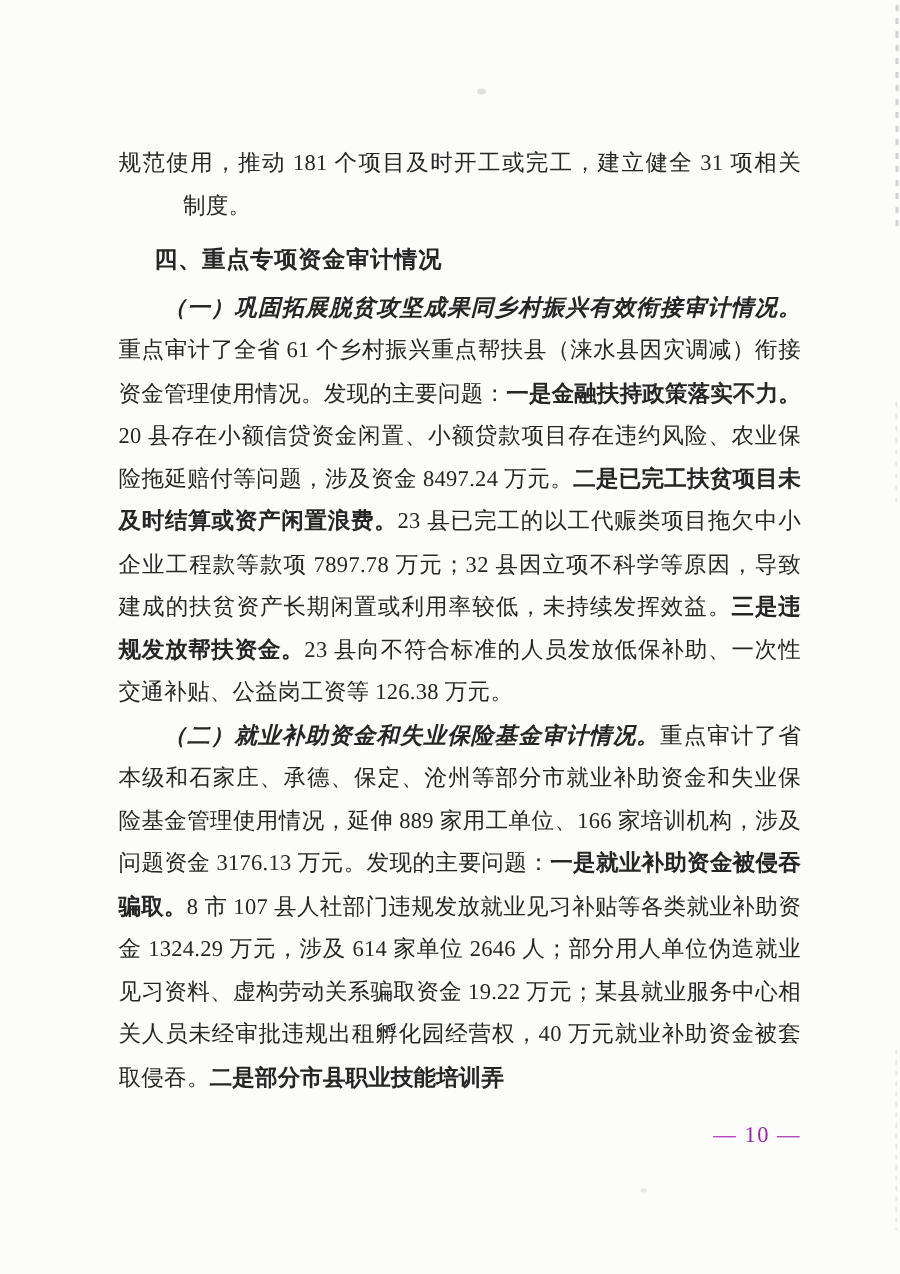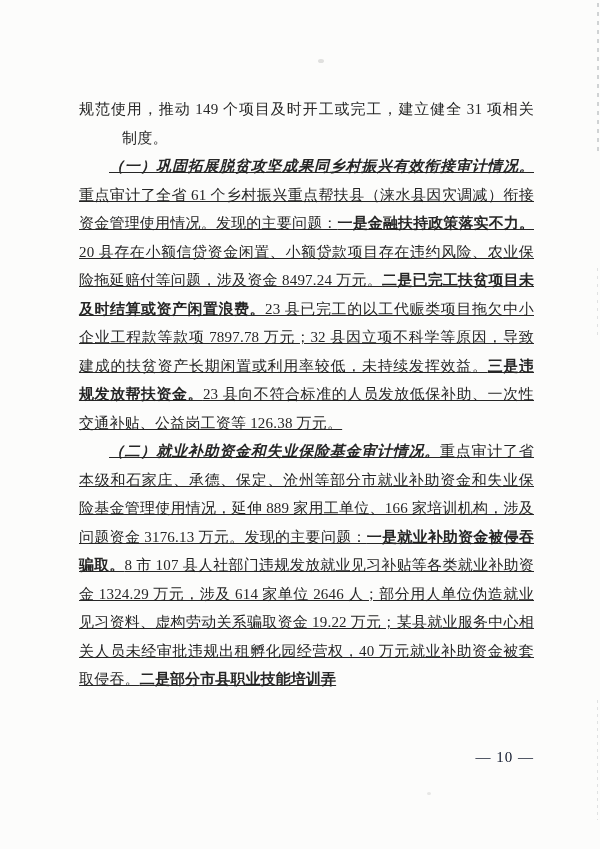--- a/index.html
+++ b/index.html
@@ -21,21 +21,21 @@
     left:79px;top:95px;width:455px;
     font-size:15px;
     line-height:28.5px;
     text-align:justify;
     letter-spacing:0.2px;
   }
   .content p{margin:0;padding:0;}
   
   p.line-justified{text-align:justify;text-align-last:justify;}
   p.line{text-align:left;margin-left:43px;}
-  p.para{text-align:justify;text-decoration:underline;}
+  p.para{text-align:justify;}
   p.indent{text-indent:2em;}
   p.heading{
     font-weight:700;
     font-family:"Liberation Sans","DejaVu Sans",sans-serif;
     text-indent:1.55em;
     font-size:15.4px;
     margin:8px 0 3px 0;
     text-align:left;
     letter-spacing:0.6px;
   }
@@ -49,21 +49,21 @@
   .seg-em{
     font-weight:700;
     font-family:"Liberation Sans","DejaVu Sans",sans-serif;
     letter-spacing:0.1px;
   }
   .page-number{
     position:absolute;
     top:749px;
     right:66px;
     font-size:15px;
-    color:#0f172a;
+    color:#a21caf;
     letter-spacing:1px;
     white-space:nowrap;
   }
   
   .edge-noise{
     position:absolute;
     right:1px;top:3px;
     width:2px;height:150px;
     background:repeating-linear-gradient(to bottom,#9aa0a3 0 4px,transparent 4px 9px);
     opacity:.45;
@@ -90,22 +90,23 @@
     position:absolute;left:427px;top:792px;width:4px;height:3px;
     background:#d2d2cf;border-radius:50%;opacity:.5;
   }
 </style>
 </head>
 <body>
 
 <div class="sheet">
 
   <div class="content">
-      <p class="line-justified"><span class="seg-normal">规范使用，推动 149 个项目及时开工或完工，建立健全 31 项相关</span></p>
+      <p class="line-justified"><span class="seg-normal">规范使用，推动 181 个项目及时开工或完工，建立健全 31 项相关</span></p>
       <p class="line"><span class="seg-normal">制度。</span></p>
+      <p class="heading"><span>四、重点专项资金审计情况</span></p>
       <p class="para indent"><span class="seg-kai">（一）巩固拓展脱贫攻坚成果同乡村振兴有效衔接审计情况。</span><span class="seg-normal">重点审计了全省 61 个乡村振兴重点帮扶县（涞水县因灾调减）衔接资金管理使用情况。发现的主要问题：</span><span class="seg-em">一是金融扶持政策落实不力。</span><span class="seg-normal">20 县存在小额信贷资金闲置、小额贷款项目存在违约风险、农业保险拖延赔付等问题，涉及资金 8497.24 万元。</span><span class="seg-em">二是已完工扶贫项目未及时结算或资产闲置浪费。</span><span class="seg-normal">23 县已完工的以工代赈类项目拖欠中小企业工程款等款项 7897.78 万元；32 县因立项不科学等原因，导致建成的扶贫资产长期闲置或利用率较低，未持续发挥效益。</span><span class="seg-em">三是违规发放帮扶资金。</span><span class="seg-normal">23 县向不符合标准的人员发放低保补助、一次性交通补贴、公益岗工资等 126.38 万元。</span></p>
       <p class="para indent"><span class="seg-kai">（二）就业补助资金和失业保险基金审计情况。</span><span class="seg-normal">重点审计了省本级和石家庄、承德、保定、沧州等部分市就业补助资金和失业保险基金管理使用情况，延伸 889 家用工单位、166 家培训机构，涉及问题资金 3176.13 万元。发现的主要问题：</span><span class="seg-em">一是就业补助资金被侵吞骗取。</span><span class="seg-normal">8 市 107 县人社部门违规发放就业见习补贴等各类就业补助资金 1324.29 万元，涉及 614 家单位 2646 人；部分用人单位伪造就业见习资料、虚构劳动关系骗取资金 19.22 万元；某县就业服务中心相关人员未经审批违规出租孵化园经营权，40 万元就业补助资金被套取侵吞。</span><span class="seg-em">二是部分市县职业技能培训弄</span></p>
     </div>
 
   <div class="page-number">— 10 —</div>
 
   <div class="edge-noise"></div>
   <div class="edge-noise-2"></div>
   <div class="edge-noise-3"></div>
   <div class="smudge-1"></div>

